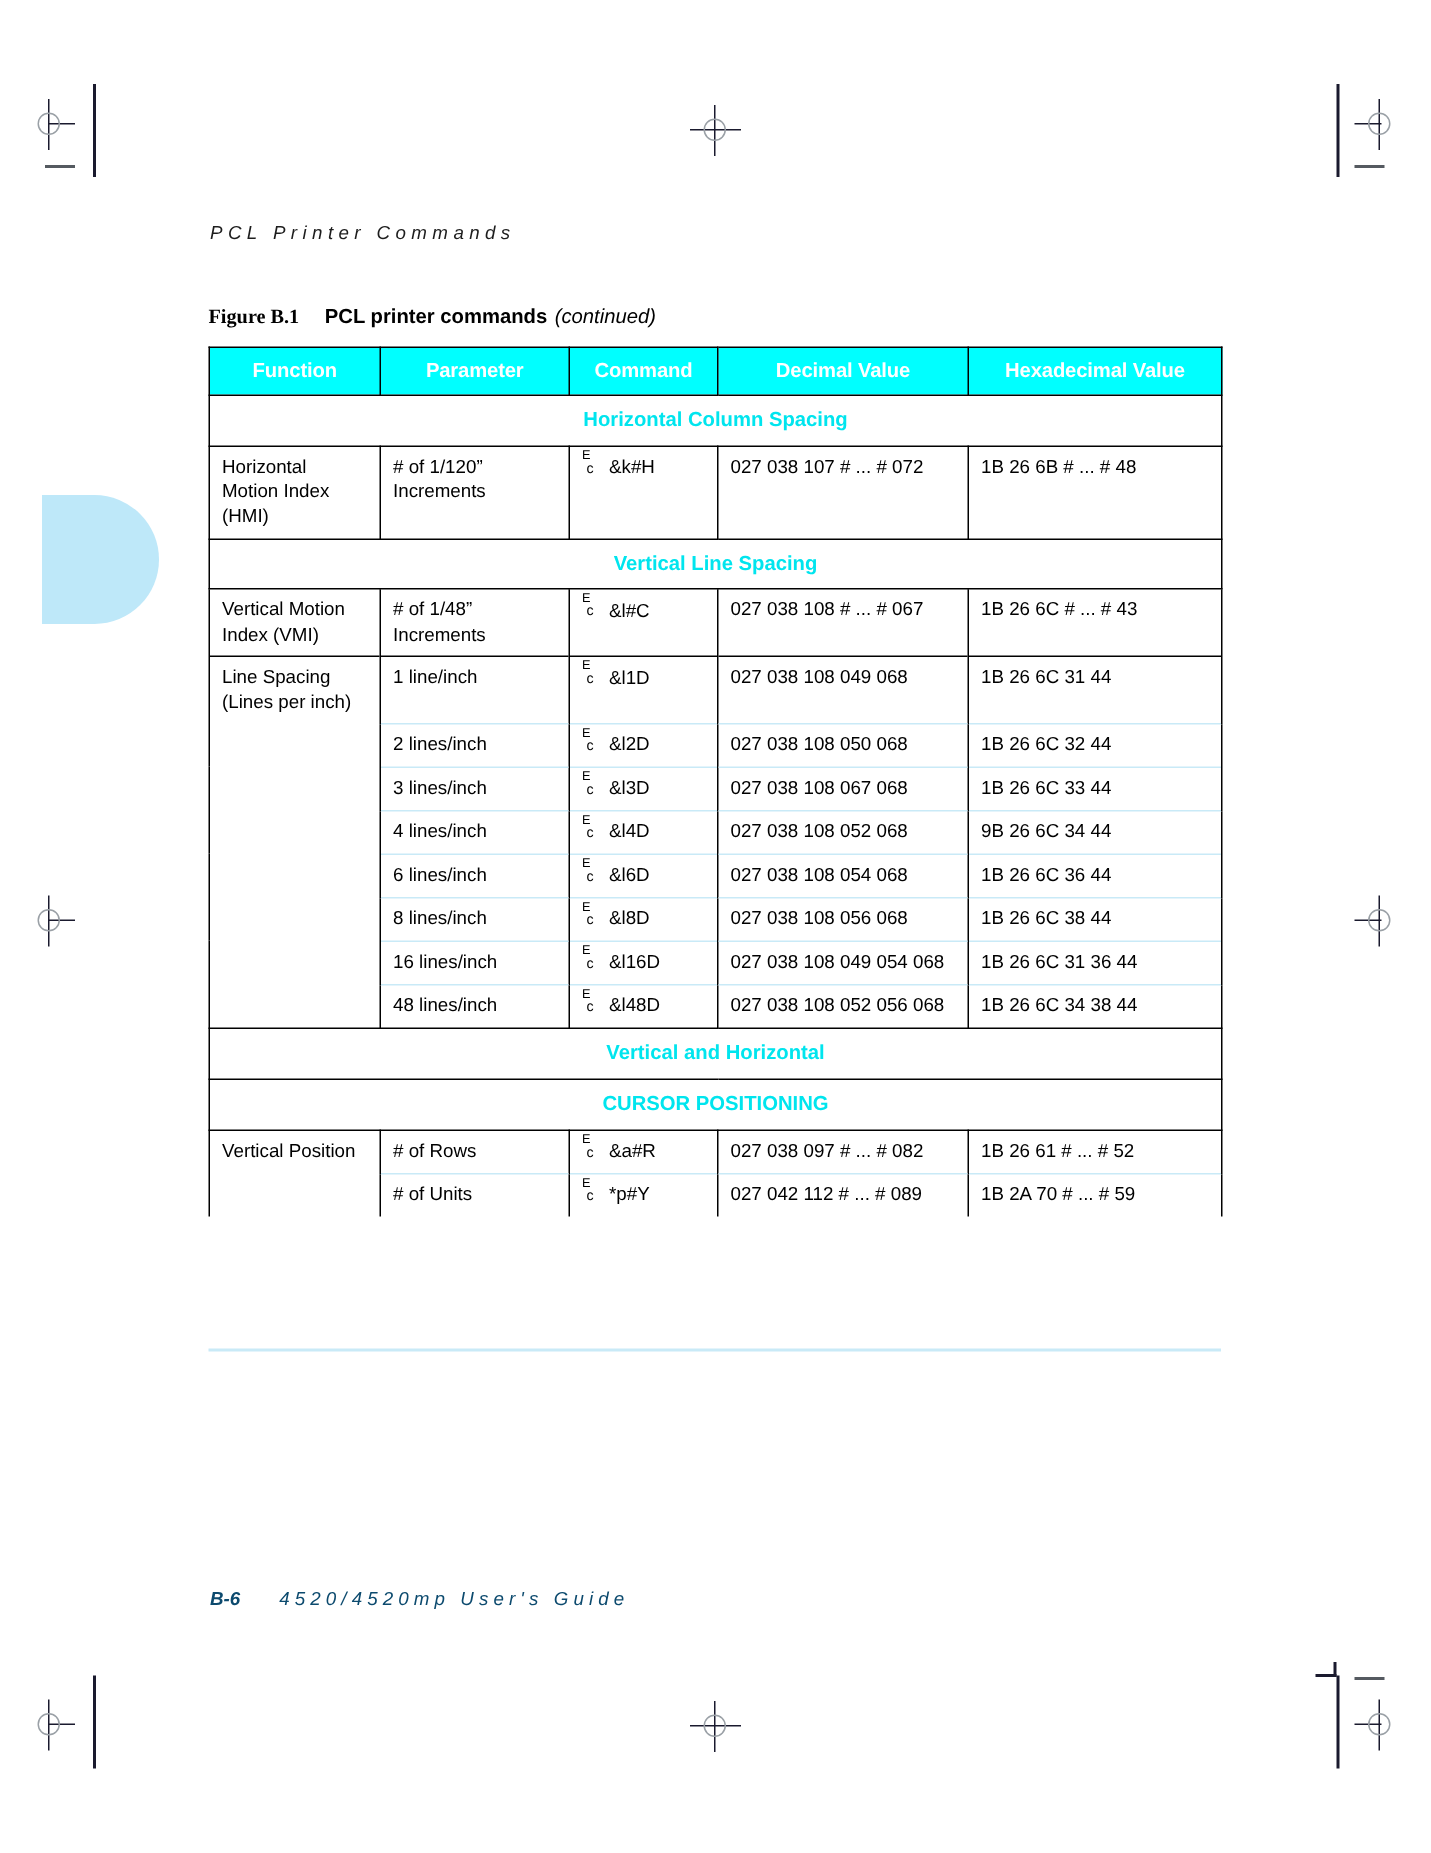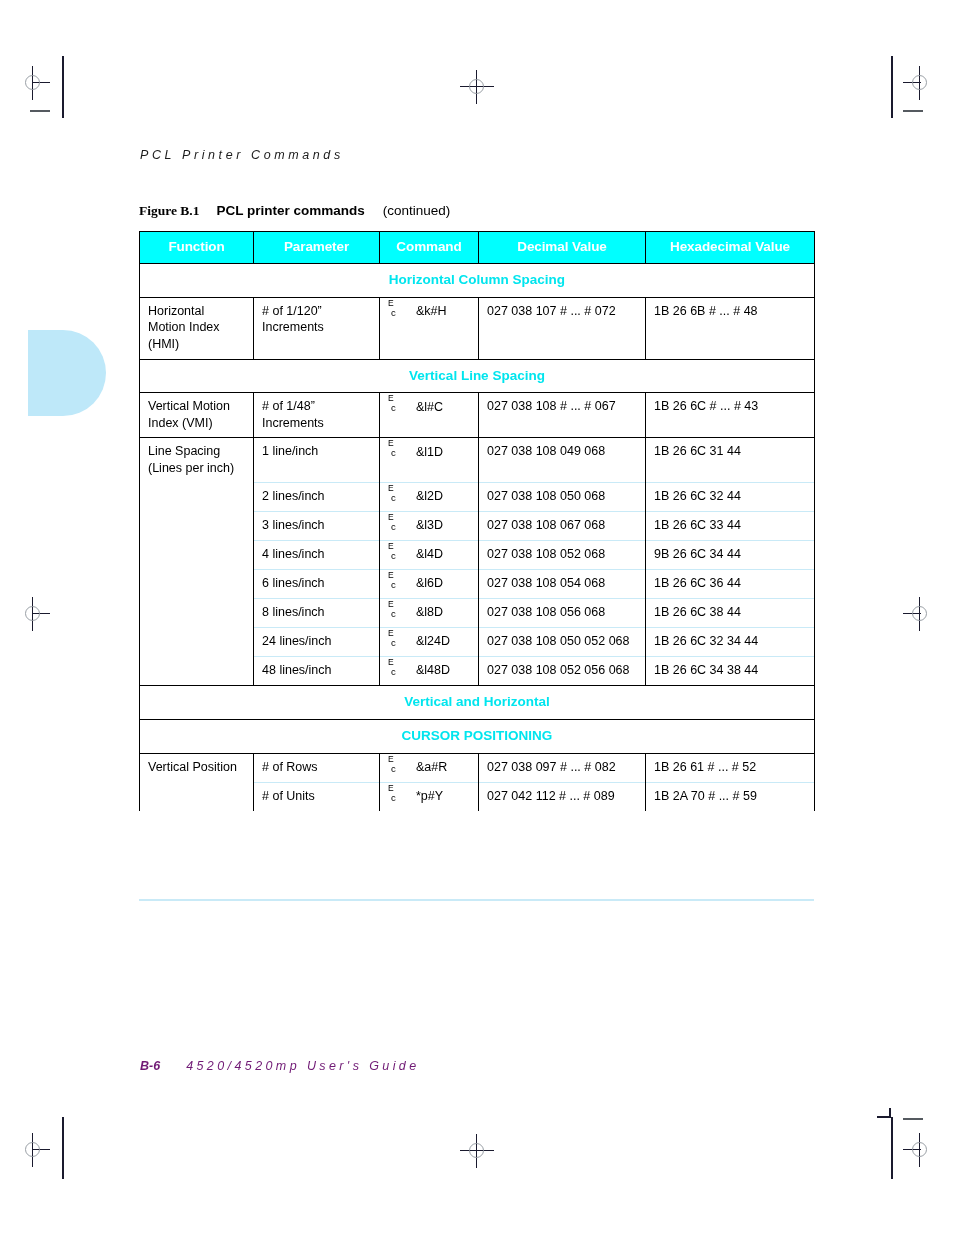--- a/index.html
+++ b/index.html
@@ -89,32 +89,33 @@
   }
   .figure-caption .fig-label {
     font-weight: bold;
     font-family: Liberation Serif, serif;
   }
   .figure-caption .fig-title {
     font-weight: bold;
     margin-left: 17px;
   }
   .figure-caption .fig-cont {
+    font-style: italic;
     font-weight: normal;
-    margin-left: 18px;
+    margin-left: 5px;
     text-align: right;
   }
   .footer {
     position: absolute;
     left: 140px;
     top: 1059px;
     font-size: 12.5px;
     font-style: italic;
     white-space: nowrap;
-    color: #701a75;
+    color: #0c4a6e;
   }
   .footer .pg {
     font-weight: bold;
     font-style: italic;
     letter-spacing: 0px;
   }
   .footer .bk {
     letter-spacing: 3.4px;
     margin-left: 26px;
   }
@@ -196,21 +197,21 @@
     font-size: 8.5px;
     line-height: 1;
   }
   .esc .c {
     position: absolute;
     left: 3px;
     top: 5px;
     font-size: 9.5px;
     line-height: 1;
   }
-  .cmdtxt { margin-left: 17px; }
+  .cmdtxt { margin-left: 7px; }
 </style>
 </head>
 <body>
 
 <div class="regmark clip-left" style="left:16px; top:66px;">
   <div class="vline"></div>
   <div class="hline"></div>
   <div class="circ"></div>
 </div>
 <div class="regmark clip-right" style="left:903px; top:66px;">
@@ -340,24 +341,24 @@
       </tr>
       <tr class="sub">
         <td style="border-top: none;"></td>
         <td>8 lines/inch</td>
         <td><span><span class="esc"><span class="e">E</span><span class="c">c</span></span><span class="cmdtxt">&amp;l8D</span></span></td>
         <td>027 038 108 056 068</td>
         <td>1B 26 6C 38 44</td>
       </tr>
       <tr class="sub">
         <td style="border-top: none;"></td>
-        <td>24 lines/inch</td>
-        <td><span><span class="esc"><span class="e">E</span><span class="c">c</span></span><span class="cmdtxt">&amp;l24D</span></span></td>
-        <td>027 038 108 050 052 068</td>
-        <td>1B 26 6C 32 34 44</td>
+        <td>16 lines/inch</td>
+        <td><span><span class="esc"><span class="e">E</span><span class="c">c</span></span><span class="cmdtxt">&amp;l16D</span></span></td>
+        <td>027 038 108 049 054 068</td>
+        <td>1B 26 6C 31 36 44</td>
       </tr>
       <tr class="sub last-in-group">
         <td style="border-top: none;"></td>
         <td>48 lines/inch</td>
         <td><span><span class="esc"><span class="e">E</span><span class="c">c</span></span><span class="cmdtxt">&amp;l48D</span></span></td>
         <td>027 038 108 052 056 068</td>
         <td>1B 26 6C 34 38 44</td>
       </tr>
       <tr class="section">
         <td colspan="5">Vertical and Horizontal</td>

